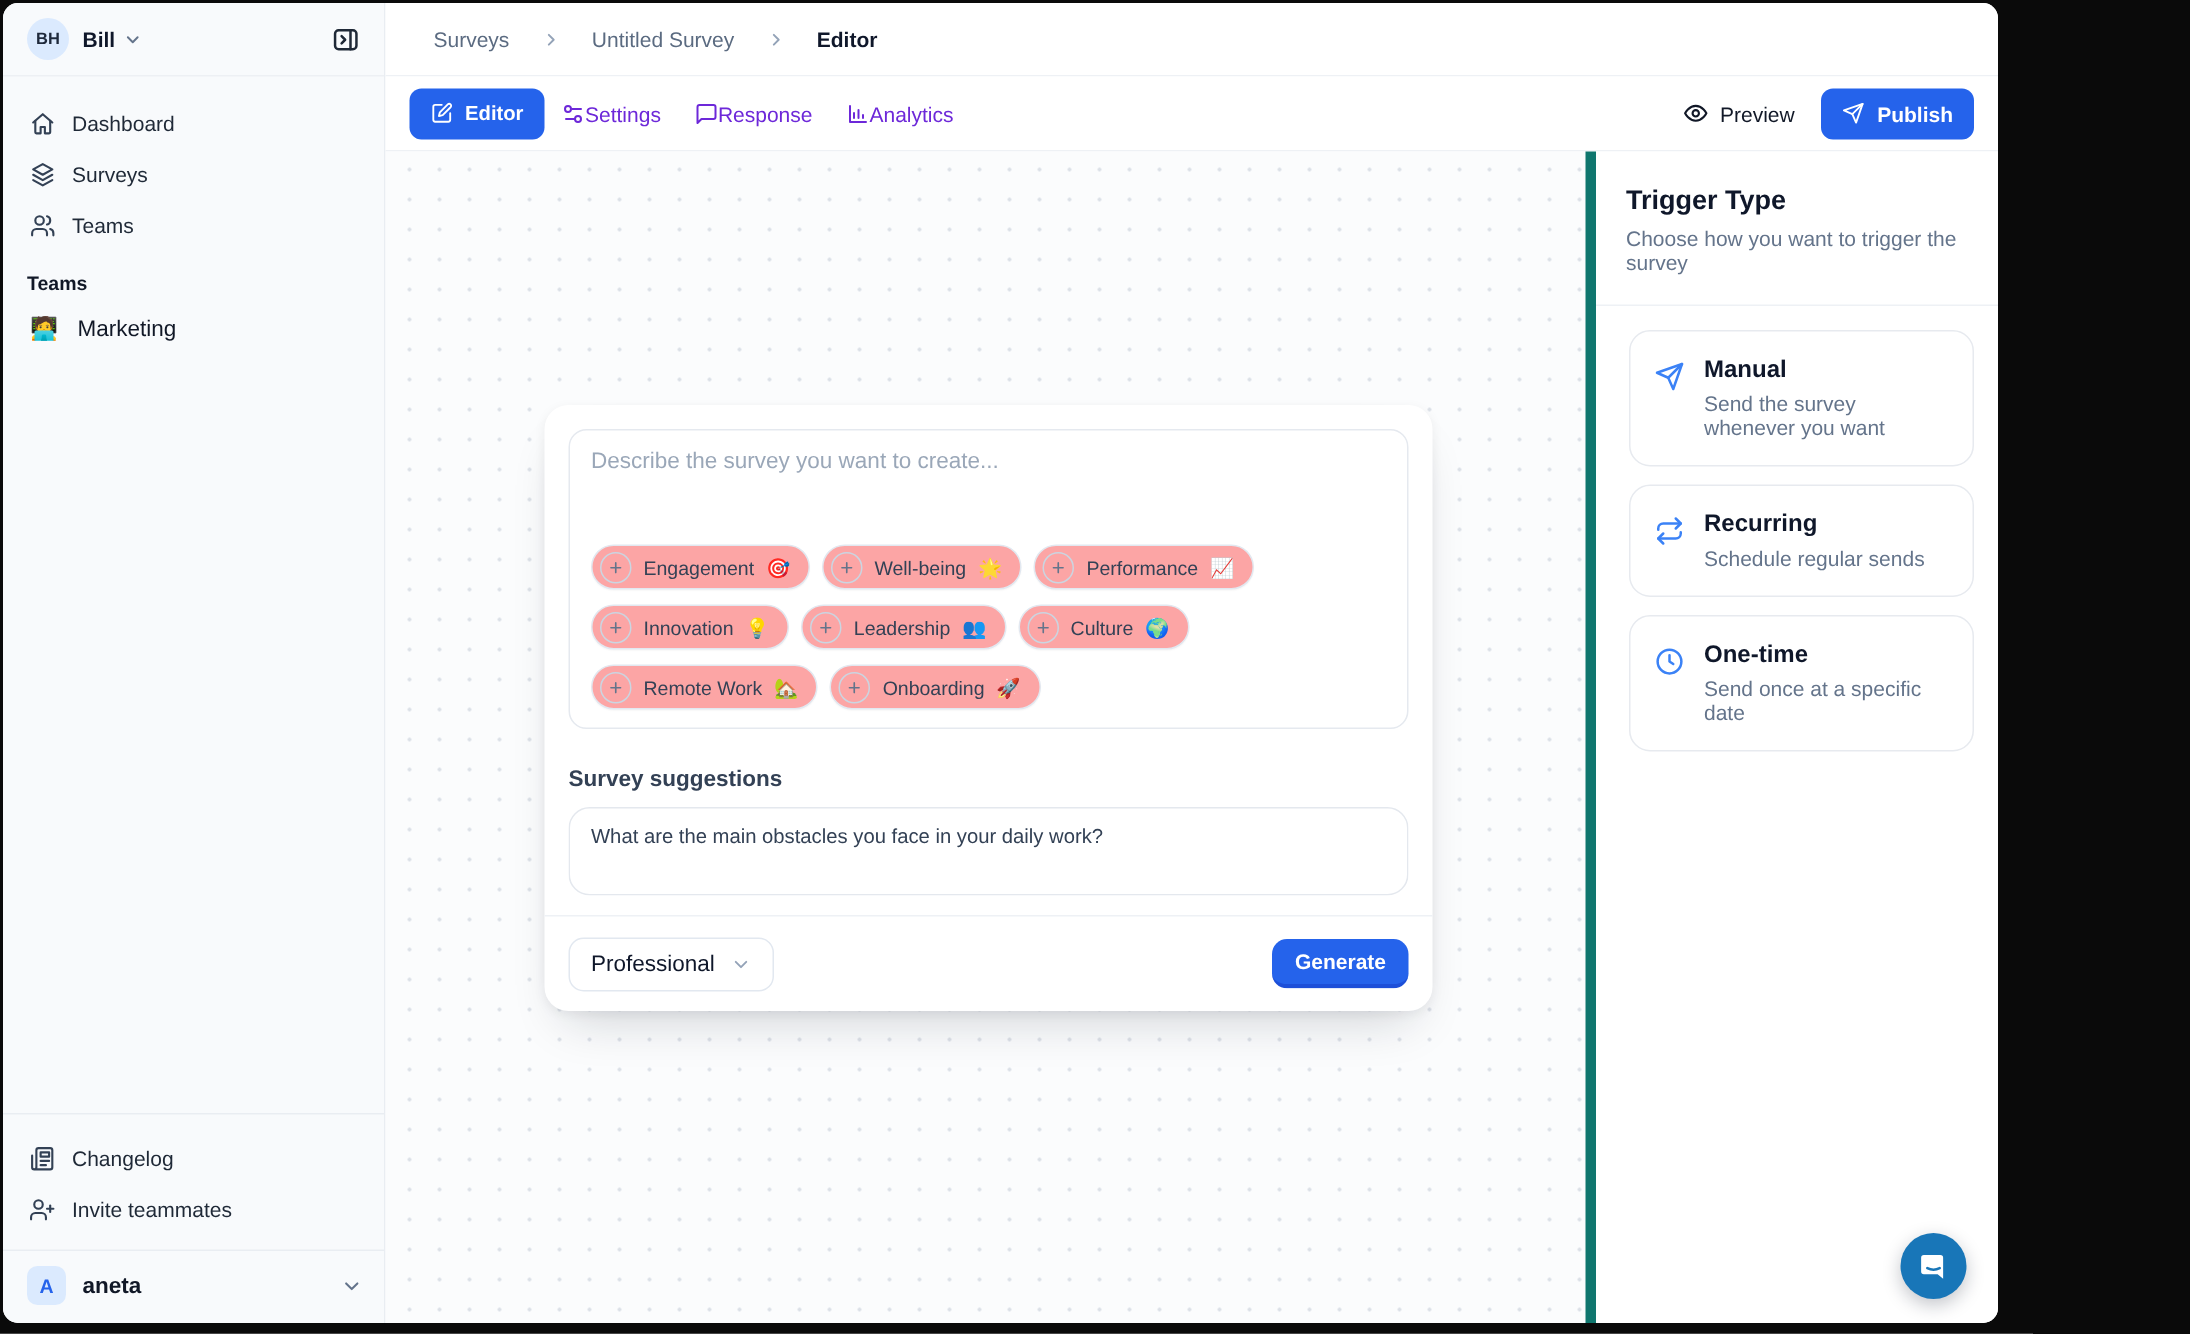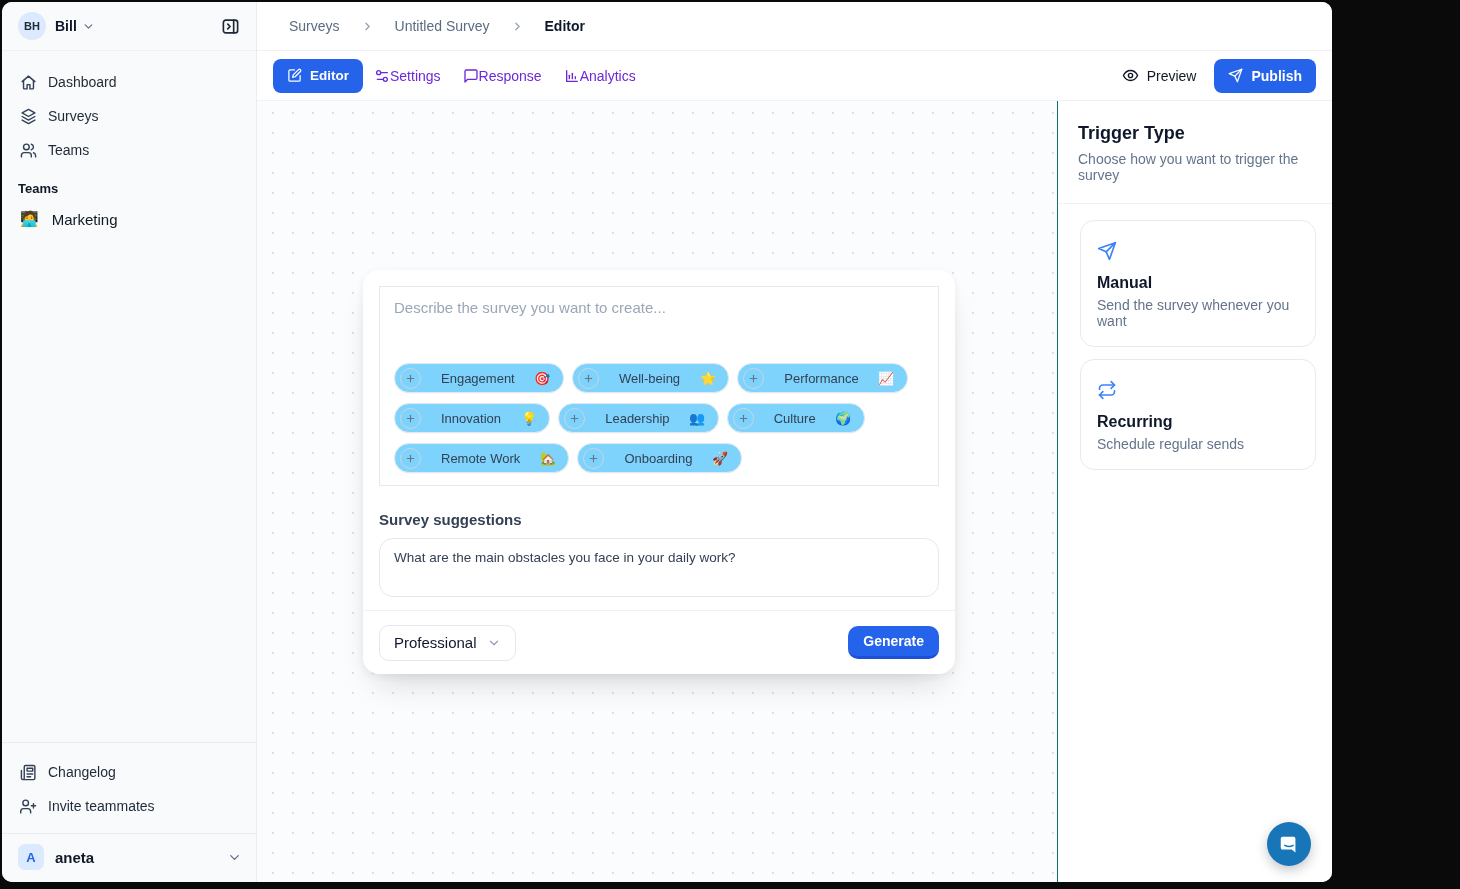--- a/index.html
+++ b/index.html
@@ -39,43 +39,43 @@
   .tb-spacer { flex:1; }
   .preview-btn { display:flex; align-items:center; gap:8px; background:transparent; border:none; color:#111827; font-size:14px; font-weight:500; cursor:pointer; padding:0 10px; }
   .publish-btn { display:flex; align-items:center; gap:8px; background:#2563eb; color:#fff; border:none; border-radius:8px; height:34px; padding:0 14px; font-size:14px; font-weight:600; margin-left:8px; cursor:pointer; }
 
   
   .canvas { position:absolute; left:255px; top:99px; width:800px; bottom:0; background-color:#fbfcfd;
     background-image:radial-gradient(circle,#dce1e8 1.1px, transparent 1.3px); background-size:20px 20px; background-position:6px 2px; }
   .gen-card { position:absolute; left:106px; top:169px; width:592px; background:#fff; border-radius:16px;
     box-shadow:0 18px 34px -14px rgba(15,23,42,.20), 0 2px 8px rgba(15,23,42,.06); }
   .gen-inner { padding:16px 16px 0; }
-  .prompt-box { border:1px solid #e5e9ef; border-radius:0; height:200px; padding:12px 14px 12px; display:flex; flex-direction:column; }
+  .prompt-box { border:1px solid #e5e9ef; border-radius:12px; height:200px; padding:12px 14px 12px; display:flex; flex-direction:column; }
   .prompt-box textarea { border:none; outline:none; resize:none; flex:1; font-family:"Liberation Sans",sans-serif; font-size:15px; color:#0f172a; background:transparent; }
   .prompt-box textarea::placeholder { color:#9aa7b8; }
   .chips { display:flex; flex-wrap:wrap; gap:10px 8px; }
-  .chip { display:flex; align-items:center; gap:20px; height:30px; padding:0 12px 0 5px; background:#7dd3fc; border:1px solid #e2e8f0; border-radius:999px; font-size:13px; font-weight:500; color:#334155; cursor:pointer; box-shadow:0 1px 1px rgba(15,23,42,.03); }
+  .chip { display:flex; align-items:center; gap:8px; height:30px; padding:0 12px 0 5px; background:#fca5a5; border:1px solid #e2e8f0; border-radius:999px; font-size:13px; font-weight:500; color:#334155; cursor:pointer; box-shadow:0 1px 1px rgba(15,23,42,.03); }
   .chip .plus { width:21px; height:21px; border:1px solid #cbd5e1; border-radius:50%; color:#64748b; display:flex; align-items:center; justify-content:center; }
   .sugg-title { margin-top:25px; font-size:15px; font-weight:600; color:#334155; }
   .sugg-row { margin-top:10px; display:flex; gap:16px; overflow:hidden; }
   .sugg-card { border:1px solid #e4e8ee; border-radius:14px; height:59px; padding:11px 14px; font-size:13.5px; color:#334155; cursor:pointer; background:#fff; }
   .sugg-card.first { flex:0 0 414px; }
   .sugg-card.second { flex:1; min-width:0; white-space:nowrap; overflow:hidden; }
   .gen-footer { margin-top:13px; border-top:1px solid #eef1f5; height:64px; display:flex; align-items:center; justify-content:space-between; padding:0 16px; }
   .tone-select { display:flex; align-items:center; gap:10px; height:36px; padding:0 14px; border:1px solid #e2e8f0; border-radius:10px; background:#fff; font-size:15px; font-weight:500; color:#0f172a; cursor:pointer; }
   .tone-select .chev { color:#94a3b8; display:flex; }
   .generate-btn { height:33px; padding:0 15px; background:#2563eb; color:#fff; border:none; border-bottom:3px solid #1d4fd8; border-radius:10px; font-size:14px; font-weight:600; cursor:pointer; }
 
   
-  .rpanel { position:absolute; left:1055px; right:0; top:99px; bottom:0; background:#fff; border-left:1px solid #0f766e; }
+  .rpanel { position:absolute; left:1055px; right:0; top:99px; bottom:0; background:#fff; border-left:7px solid #0f766e; }
   .rp-head { padding:22px 20px 20px; border-bottom:1px solid #eef1f5; }
   .rp-title { font-size:18px; font-weight:700; color:#0f172a; }
   .rp-sub { margin-top:7px; font-size:14px; color:#64748b; }
   .rp-cards { padding:16px 16px 0 22px; }
-  .trig-card { display:flex; gap:13px; border:1px solid #e7eaef; border-radius:14px; background:#fff; padding:17px 16px; margin-bottom:12px; cursor:pointer;flex-direction:column; }
+  .trig-card { display:flex; gap:13px; border:1px solid #e7eaef; border-radius:14px; background:#fff; padding:17px 16px; margin-bottom:12px; cursor:pointer; }
   .trig-card .ic { color:#3b82f6; margin-top:3px; display:flex; }
   .trig-title { font-size:16px; font-weight:600; color:#0f172a; }
   .trig-desc { margin-top:5px; font-size:14px; color:#64748b; }
 
   
   .chat-btn { position:absolute; right:21px; bottom:16px; width:44px; height:44px; border-radius:50%; background:#1876b8; border:none; cursor:pointer; display:flex; align-items:center; justify-content:center; box-shadow:0 4px 12px rgba(15,23,42,.25); }
 
   svg { display:block; }
 </style>
 </head>
@@ -390,20 +390,32 @@
               <path d="M3 11v-1a4 4 0 0 1 4-4h14"></path>
               <path d="m7 22-4-4 4-4"></path>
               <path d="M21 13v1a4 4 0 0 1-4 4H3"></path>
             </svg>
           </span>
         <div>
           <div class="trig-title">Recurring</div>
           <div class="trig-desc">Schedule regular sends</div>
         </div>
       </div>
+      <div class="trig-card">
+        <span class="ic">
+            <svg width="20" height="20" viewBox="0 0 24 24" fill="none" stroke="currentColor" stroke-width="2" stroke-linecap="round" stroke-linejoin="round">
+              <circle cx="12" cy="12" r="9.5"></circle>
+              <path d="M12 7v5l3 2"></path>
+            </svg>
+          </span>
+        <div>
+          <div class="trig-title">One-time</div>
+          <div class="trig-desc">Send once at a specific date</div>
+        </div>
+      </div>
     </div>
   </aside>
 
   <button class="chat-btn">
     <span>
       <svg width="22" height="22" viewBox="0 0 24 24">
           <path fill="#ffffff" d="M5 4h14a2 2 0 0 1 2 2v10a2 2 0 0 1-2 2H9l-4 3.2V6a2 2 0 0 1 2-2z" transform="scale(-1,1) translate(-24,0)"></path>
           <path d="M7.5 13.5c3 1.6 6 1.6 9 0" fill="none" stroke="#1876b8" stroke-width="1.8" stroke-linecap="round"></path>
         </svg>
     </span>

